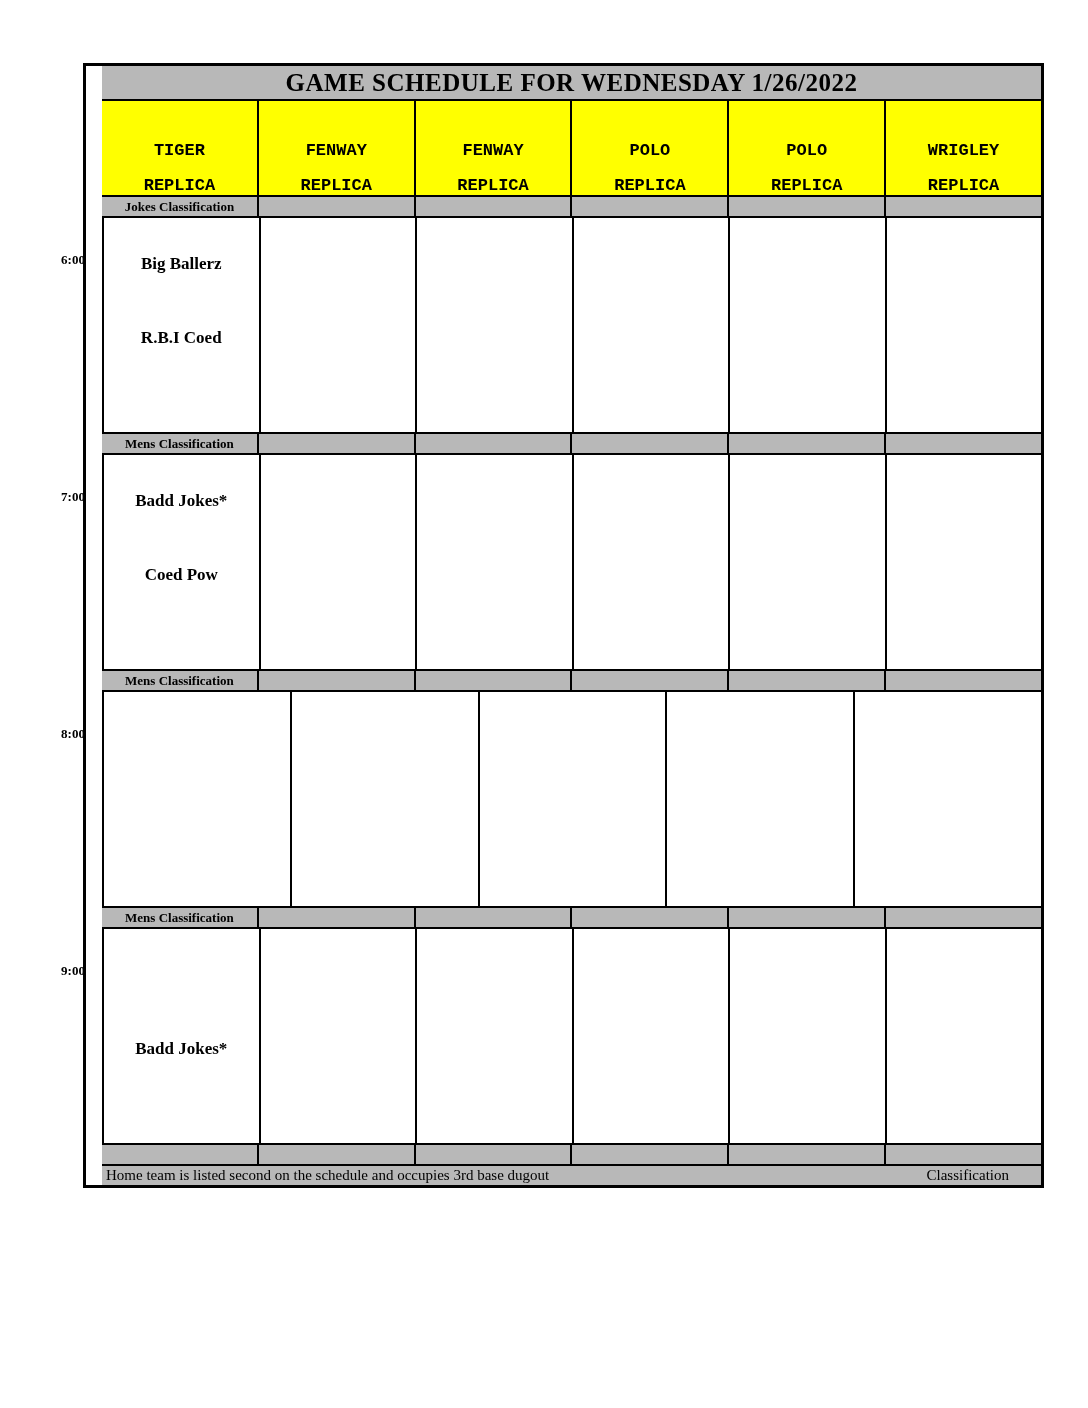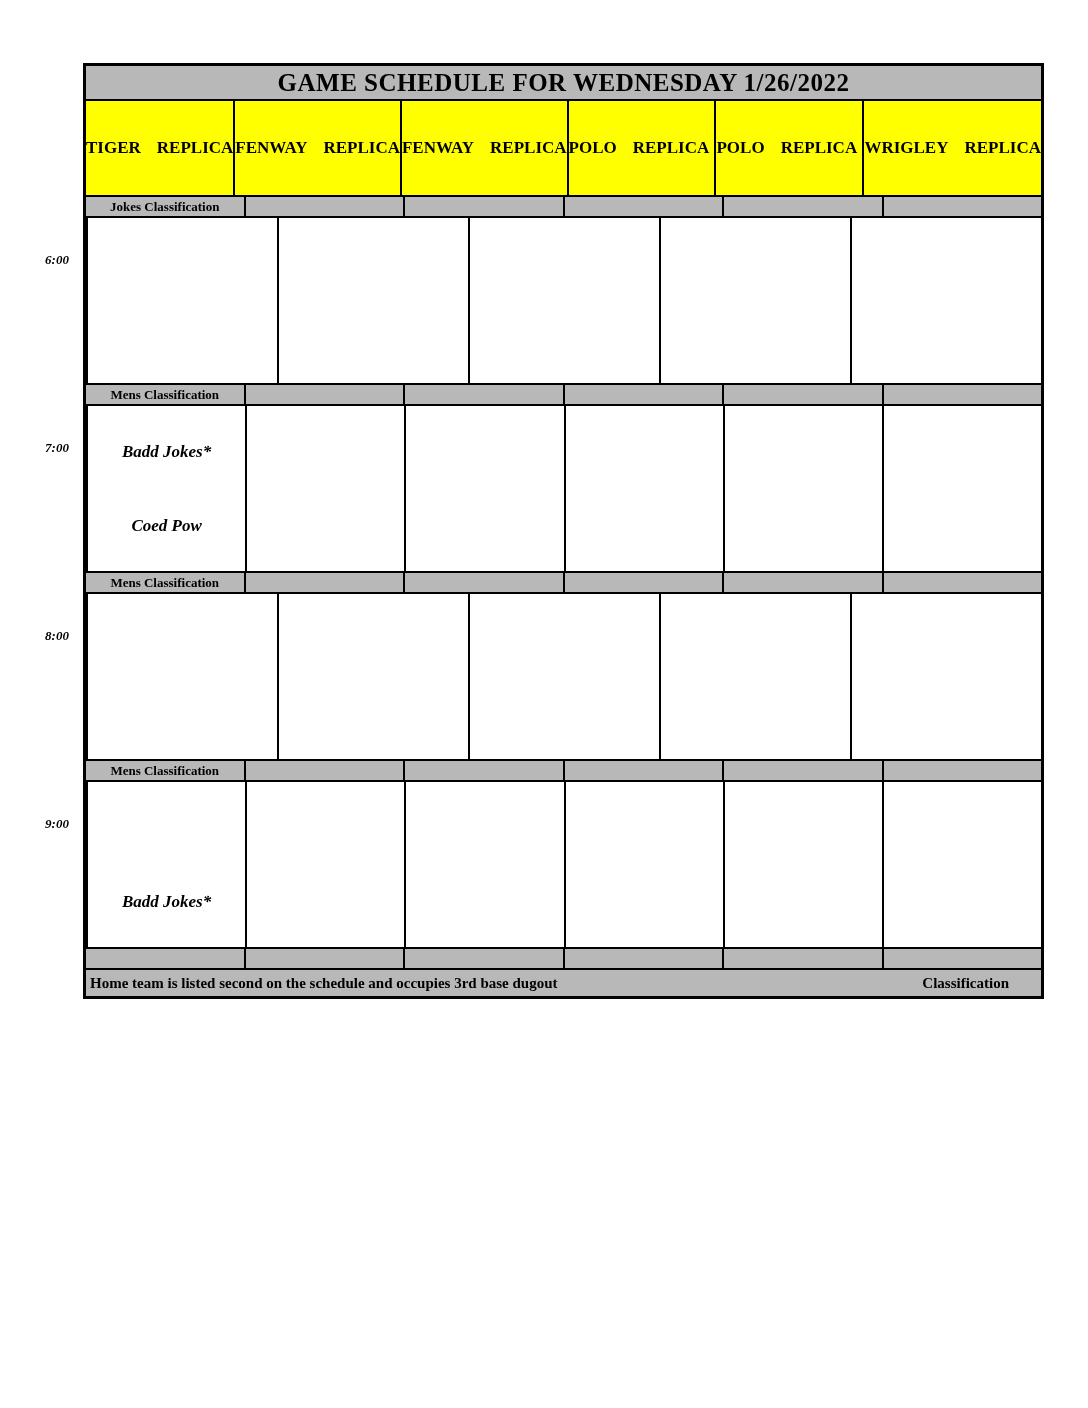--- a/index.html
+++ b/index.html
@@ -14,61 +14,62 @@
     overflow:hidden;
   }
   .schedule {
     position:absolute;
     left:83px;
     top:63px;
     width:961px;
     border:3px solid #000000;
     background:#ffffff;
   }
-  .row { display:flex; border-top:2px solid #000000; position:relative; }
+  .row { display:flex; border-top:2px solid #000000; position:relative;margin-left:16px; }
   .row:first-child { border-top:none; }
   .cell { flex:1 1 0; border-left:2px solid #000000; position:relative; }
   .cell:first-child { border-left:none; }
 
   .title-bar {
     height:33px;
     background:#b8b8b8;
     display:flex;
     align-items:center;
     justify-content:center;
     font-weight:bold;
     font-size:25px;
     letter-spacing:0.5px;
   }
 
   .header-row { height:96px; }
   .header-cell {
     background:#ffff00;
     display:flex;
-    flex-direction:row;
-    align-items:center;
-    justify-content:flex-start;
+    flex-direction:column;
+    align-items:center;
+    justify-content:flex-end;
     gap:16px;
     font-weight:bold;
     font-size:17px;
+    font-family:Liberation Mono, monospace;
   }
 
   .class-bar { height:21px; }
   .class-bar .cell {
     background:#b8b8b8;
     display:flex;
     align-items:center;
     justify-content:center;
     font-weight:bold;
     font-size:13px;
     overflow:hidden;
     white-space:nowrap;
   }
 
-  .game-row { height:167px;font-style:italic; }
+  .game-row { height:216px; }
   .game-row .cell { background:#ffffff; }
   .teams-cell { text-align:center; font-weight:bold; font-size:17px; }
   .away {
     position:absolute;
     top:46px; left:4px; right:4px;
     transform:translateY(-50%);
     line-height:1.25;
   }
   .home {
     position:absolute;
@@ -80,26 +81,26 @@
     position:absolute;
     left:-52px;
     top:34px;
     width:46px;
     text-align:center;
     font-weight:bold;
     font-size:13px;
   }
 
   .footer-bar {
-    height:28px;
+    height:21px;
     background:#b8b8b8;
     display:flex;
     align-items:center;
     justify-content:space-between;
-    font-weight:bold;
+    font-weight:normal;
     font-size:15px;
     padding-left:4px;
     padding-right:32px;
   }
 </style>
 </head>
 <body>
 
 <div class="page">
   <div class="schedule">
@@ -138,20 +139,24 @@
     <div class="row class-bar">
       <div class="cell">Jokes Classification</div>
       <div class="cell"></div>
       <div class="cell"></div>
       <div class="cell"></div>
       <div class="cell"></div>
       <div class="cell"></div>
     </div>
     <div class="row game-row">
       <div class="time-label">6:00</div>
+      <div class="cell teams-cell">
+        <div class="away">Big Ballerz</div>
+        <div class="home">R.B.I Coed</div>
+      </div>
       <div class="cell"></div>
       <div class="cell"></div>
       <div class="cell"></div>
       <div class="cell"></div>
       <div class="cell"></div>
     </div>
 
     <div class="row class-bar">
       <div class="cell">Mens Classification</div>
       <div class="cell"></div>

